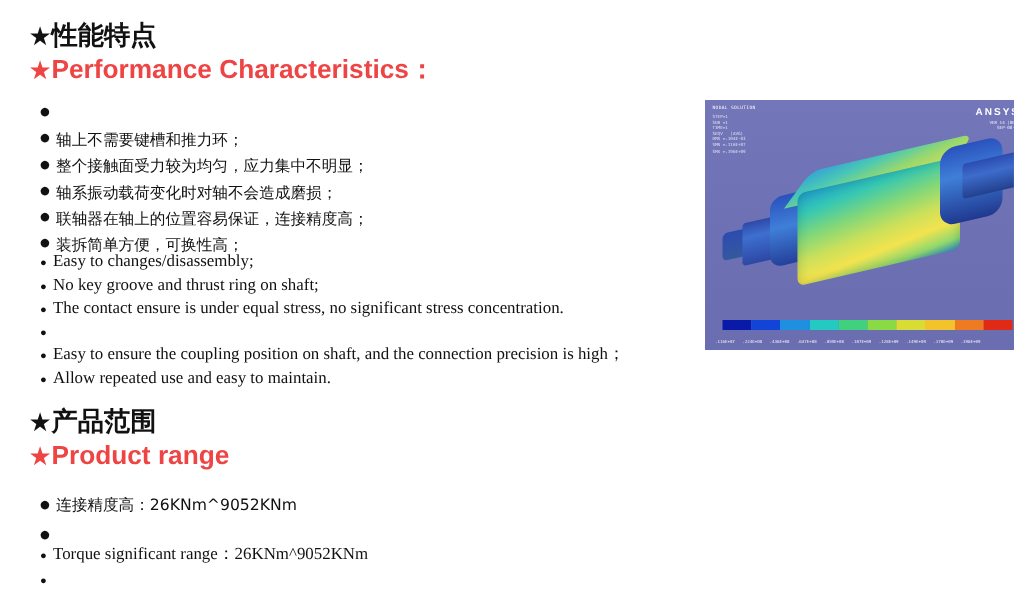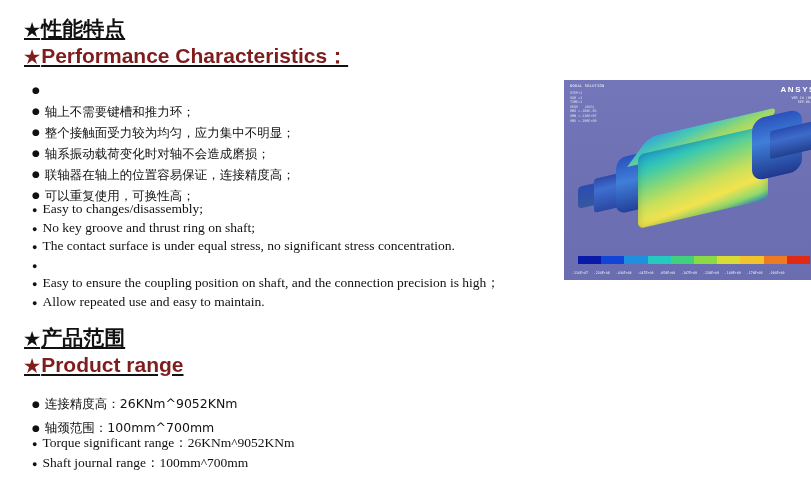--- a/index.html
+++ b/index.html
@@ -17,35 +17,34 @@
   }
   .page {
     position: relative;
     width: 811px;
     height: 477px;
   }
 
   
   .heading-block {
     position: absolute;
-    text-decoration: underline;
   }
   .heading-cn {
     font-size: 21px;
     font-weight: bold;
     line-height: 26px;
     letter-spacing: 0px;
     color: #111;
     white-space: nowrap;
   }
   .heading-en {
     font-size: 21px;
     font-weight: bold;
     line-height: 27px;
-    color: #7f1d1d;
+    color: #ef4444;
     white-space: nowrap;
   }
   .star {
     font-size: 18px;
     line-height: 1;
     margin-right: 1px;
   }
 
   
   .list {
@@ -265,36 +264,36 @@
     <div class="li">
       <span class="dot">●</span>
       <span>轴系振动载荷变化时对轴不会造成磨损；</span>
     </div>
     <div class="li">
       <span class="dot">●</span>
       <span>联轴器在轴上的位置容易保证，连接精度高；</span>
     </div>
     <div class="li">
       <span class="dot">●</span>
-      <span>可以重复使用，可换性高；</span>
+      <span>装拆简单方便，可换性高；</span>
     </div>
   </div>
 
   <div class="list en-list" style="left:32px; top:200px;">
     <div class="li">
       <span class="dot">●</span>
       <span>Easy to changes/disassembly;</span>
     </div>
     <div class="li">
       <span class="dot">●</span>
       <span>No key groove and thrust ring on shaft;</span>
     </div>
     <div class="li">
       <span class="dot">●</span>
-      <span>The contact surface is under equal stress, no significant stress concentration.</span>
+      <span>The contact ensure is under equal stress, no significant stress concentration.</span>
     </div>
     <div class="li">
       <span class="dot">●</span>
     </div>
     <div class="li">
       <span class="dot">●</span>
       <span>Easy to ensure the coupling position on shaft, and the connection precision is high；</span>
     </div>
     <div class="li">
       <span class="dot">●</span>
@@ -352,28 +351,26 @@
     </div>
   </div>
 
   <div class="list cn-list pr-cn" style="left:32px; top:392px;">
     <div class="li">
       <span class="dot">●</span>
       <span>连接精度高：26KNm^9052KNm</span>
     </div>
     <div class="li">
       <span class="dot">●</span>
-      <span>轴颈范围：100mm^700mm</span>
     </div>
   </div>
 
   <div class="list en-list pr-en" style="left:32px; top:433px;">
     <div class="li">
       <span class="dot">●</span>
       <span>Torque significant range：26KNm^9052KNm</span>
     </div>
     <div class="li">
       <span class="dot">●</span>
-      <span>Shaft journal range：100mm^700mm</span>
     </div>
   </div>
 
 </div>
 
 </body></html>

